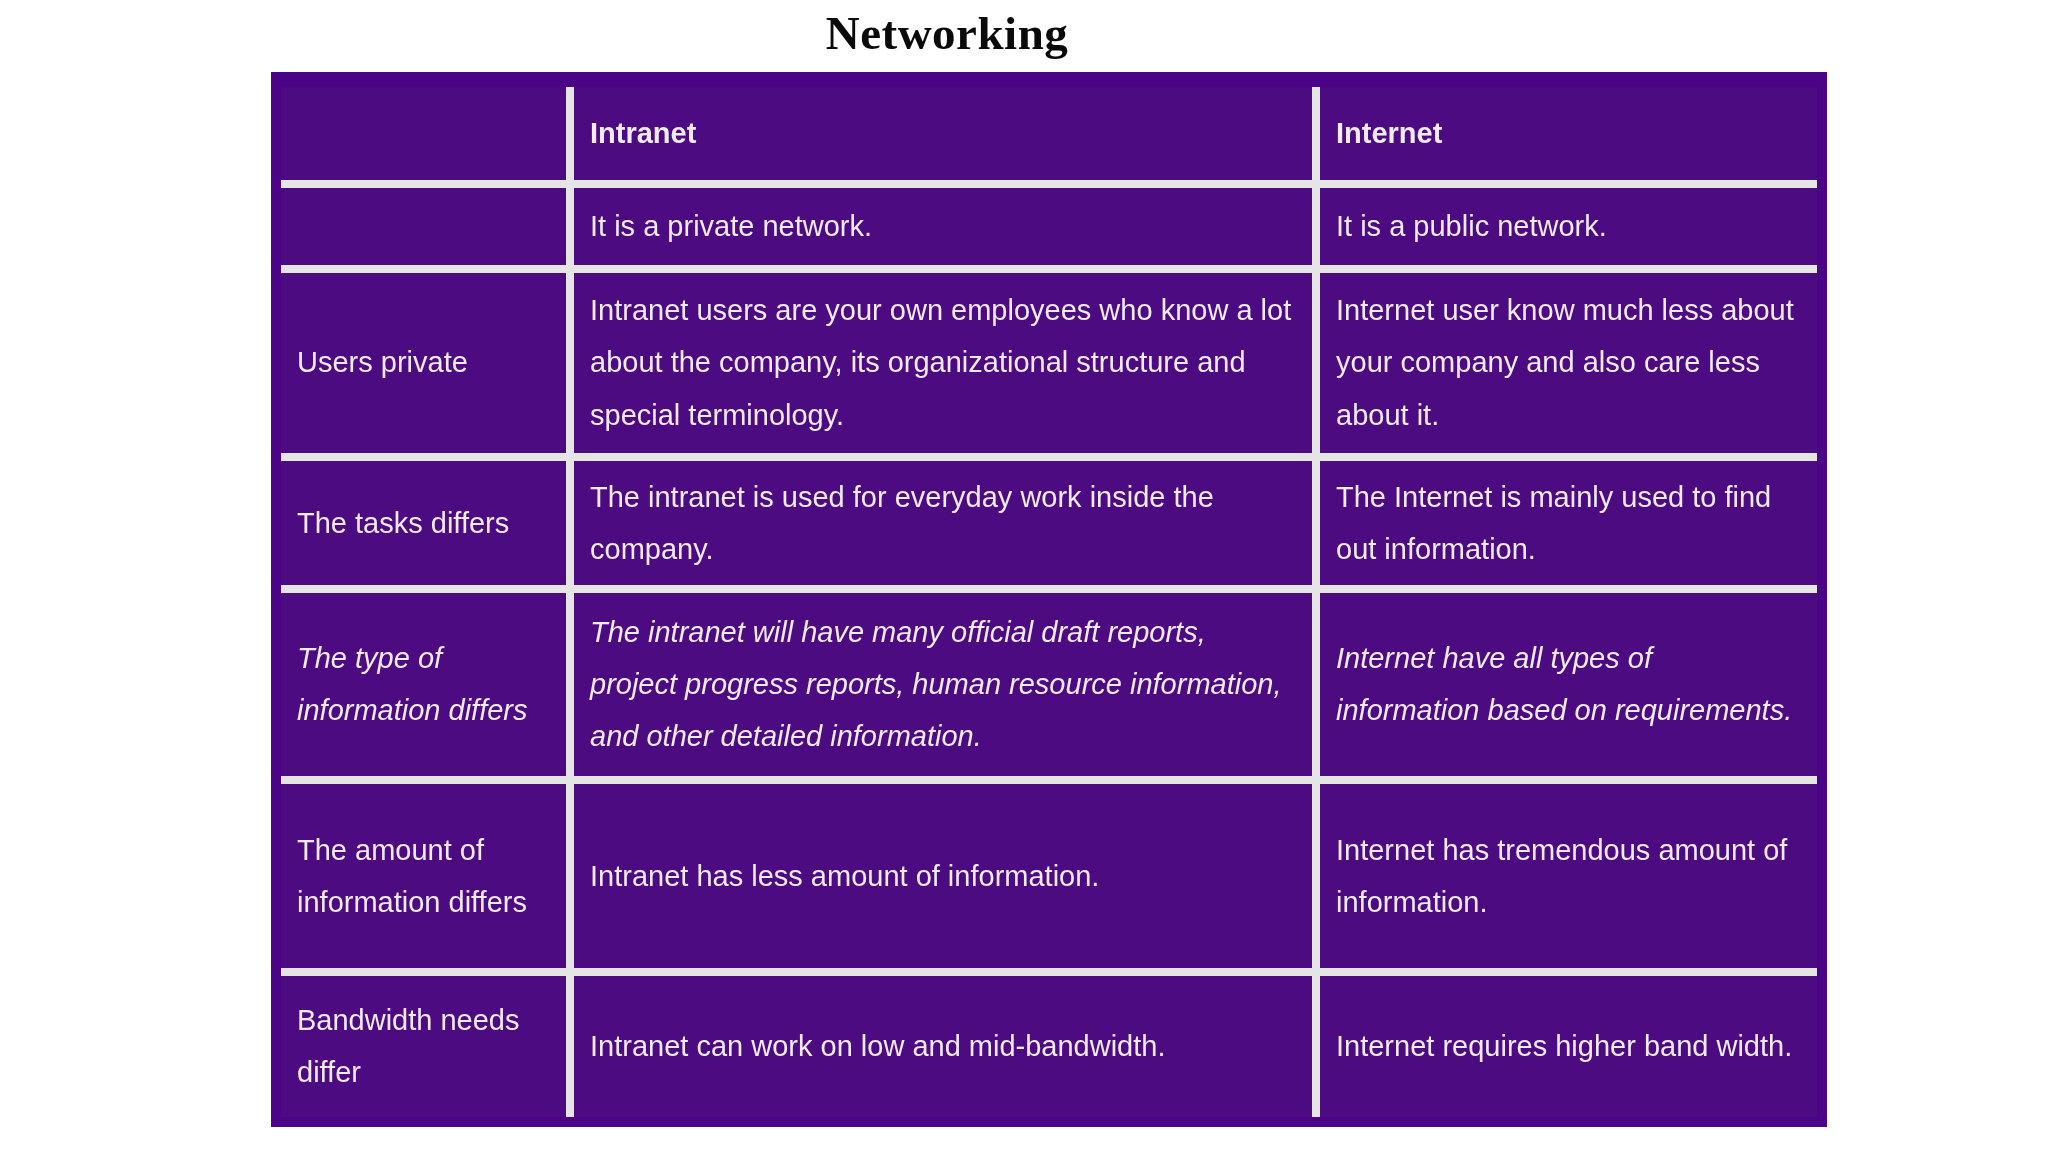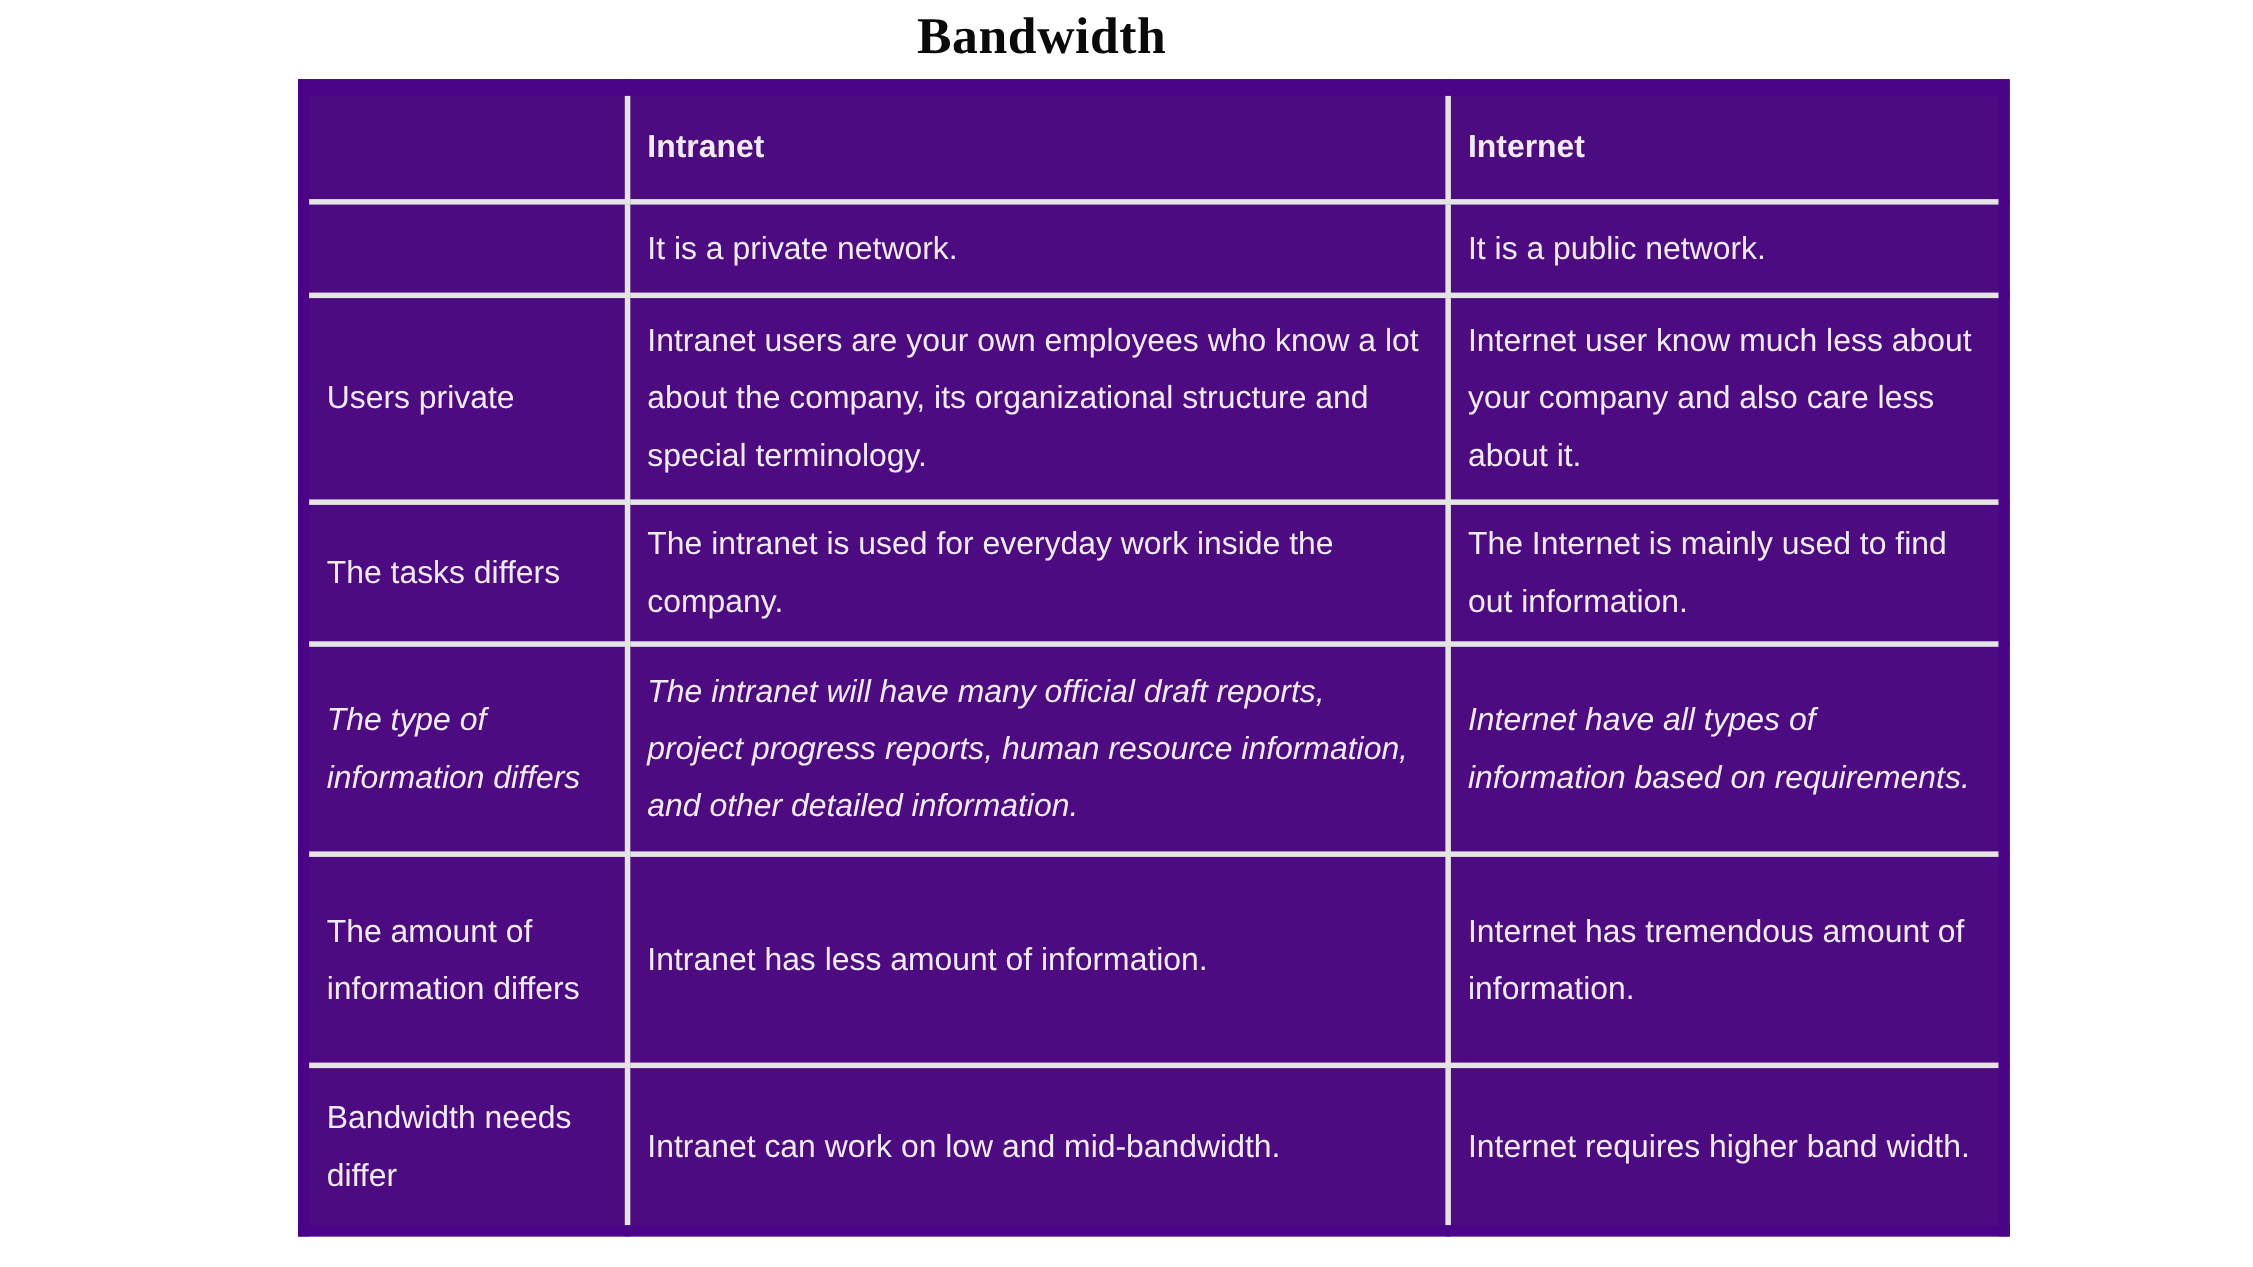--- a/index.html
+++ b/index.html
@@ -32,21 +32,21 @@
     margin-left: 271px;
     margin-top: 12px;
     width: 1546px;
     border-collapse: collapse;
     table-layout: fixed;
     background: #4C0B81;
     border: 10px solid #4B0487;
     border-top-width: 15px;
   }
   .compare-table td, .compare-table th {
-    border: 5px solid #e5e5e5;
+    border: 8px solid #e5e5e5;
     vertical-align: middle;
     padding: 10px 16px;
     color: #F0EBF7;
     font-size: 29px;
     font-weight: 400;
     line-height: 1.8;
     text-align: left;
     overflow: hidden;
   }
   .compare-table th {
@@ -62,21 +62,21 @@
   tr.h-r3     { height: 99px; }
   tr.h-r4     { height: 191px; font-style: italic; }
   tr.h-r5     { height: 192px; }
   tr.h-r6     { height: 150px; margin-top: 24px; }
 </style>
 </head>
 <body>
 
 <div class="page">
 
-  <h1 class="page-title">Bandwidth</h1>
+  <h1 class="page-title">Networking</h1>
 
   <table class="compare-table">
     <colgroup>
       <col class="c-label">
       <col class="c-intranet">
       <col class="c-internet">
     </colgroup>
     <tbody>
       <tr class="h-header">
         <th></th>

